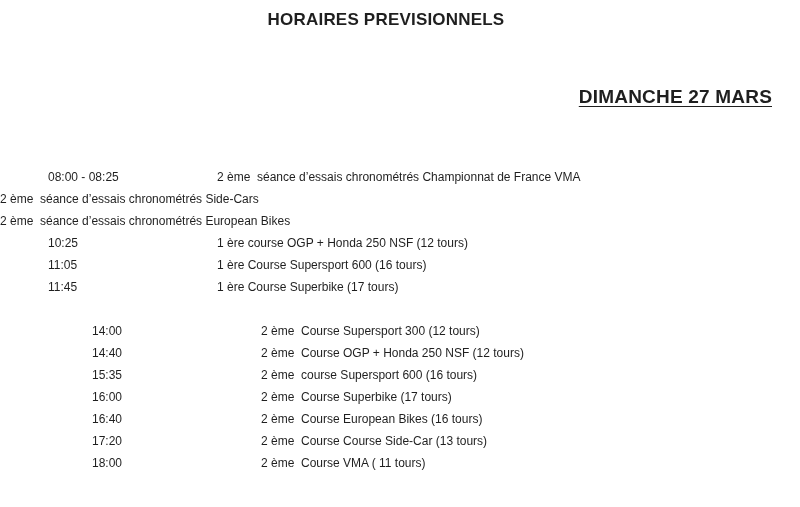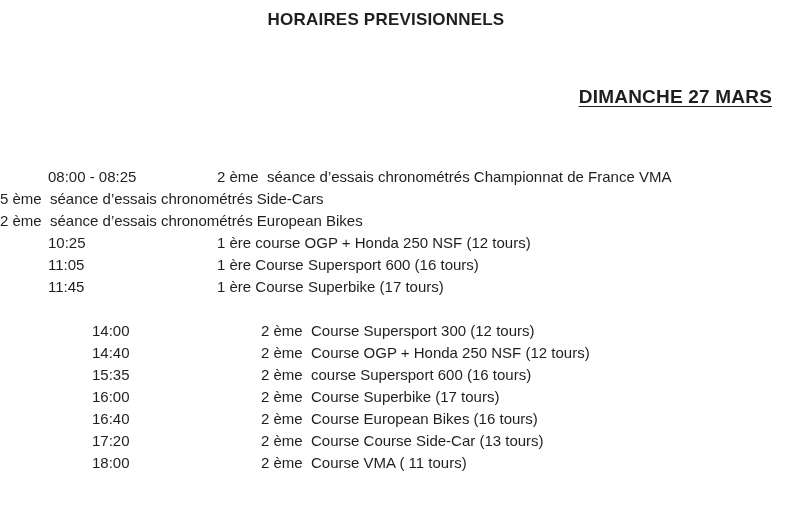--- a/index.html
+++ b/index.html
@@ -44,21 +44,21 @@
   }
   .block + .block {
     margin-top: 22px;
     padding-left: 44px;
   }
   .row {
     display: flex;
     align-items: baseline;
     height: 22px;
     line-height: 22px;
-    font-size: 15px;
+    font-size: 12px;
   }
   .time {
     margin-left: 48px;
     width: 169px;
     flex: 0 0 169px;
     white-space: pre;
   }
   .event {
     white-space: pre-wrap;
   }
@@ -75,21 +75,21 @@
   </div>
 
   <div class="schedule">
 
     <div class="block">
       <div class="row">
         <span class="time">08:00 - 08:25</span>
         <span class="event">2 ème  séance d’essais chronométrés Championnat de France VMA</span>
       </div>
       <div class="row">
-        <span class="event">5 ème  séance d’essais chronométrés Side-Cars</span>
+        <span class="event">2 ème  séance d’essais chronométrés Side-Cars</span>
       </div>
       <div class="row">
         <span class="event">2 ème  séance d’essais chronométrés European Bikes</span>
       </div>
       <div class="row">
         <span class="time">10:25</span>
         <span class="event">1 ère course OGP + Honda 250 NSF (12 tours)</span>
       </div>
       <div class="row">
         <span class="time">11:05</span>

